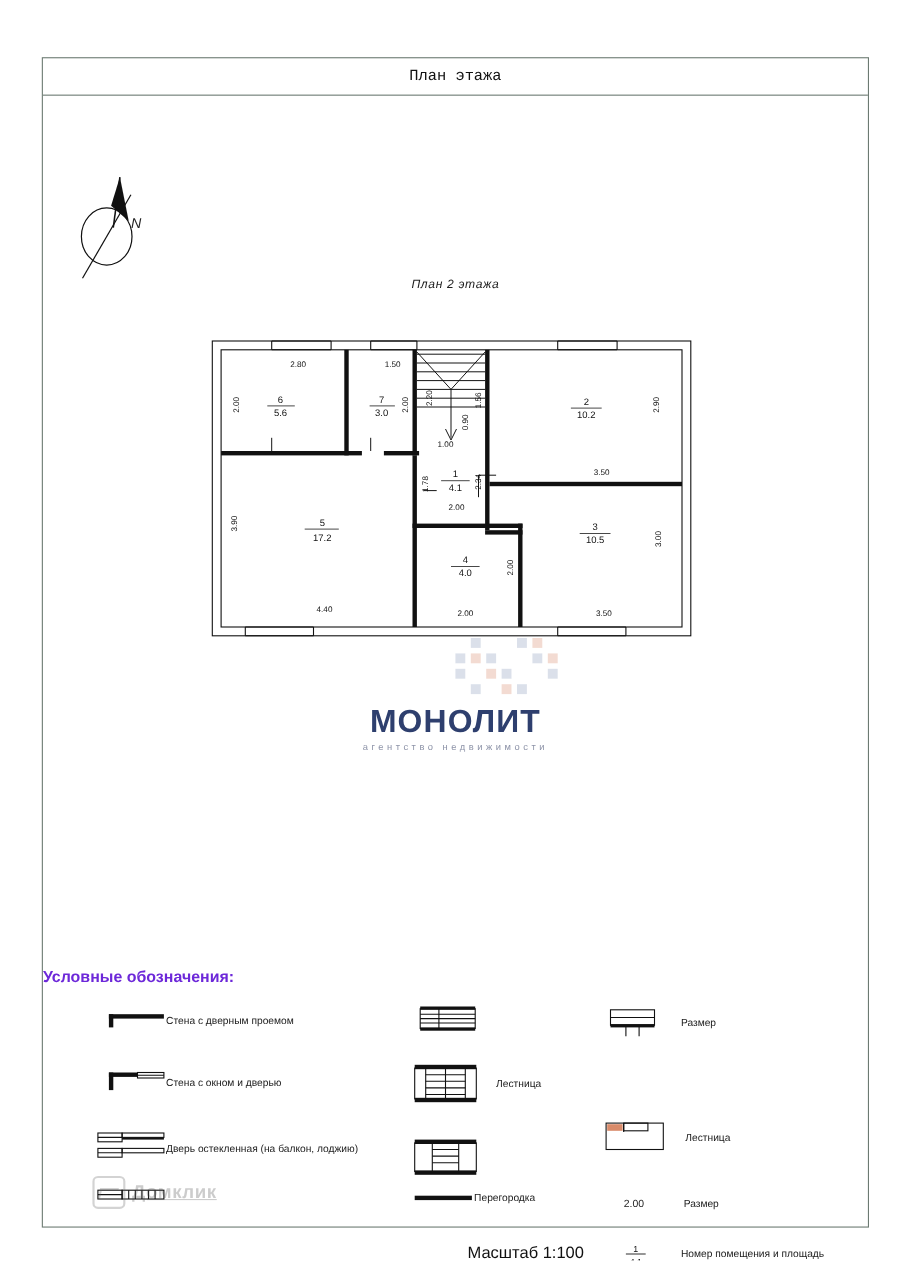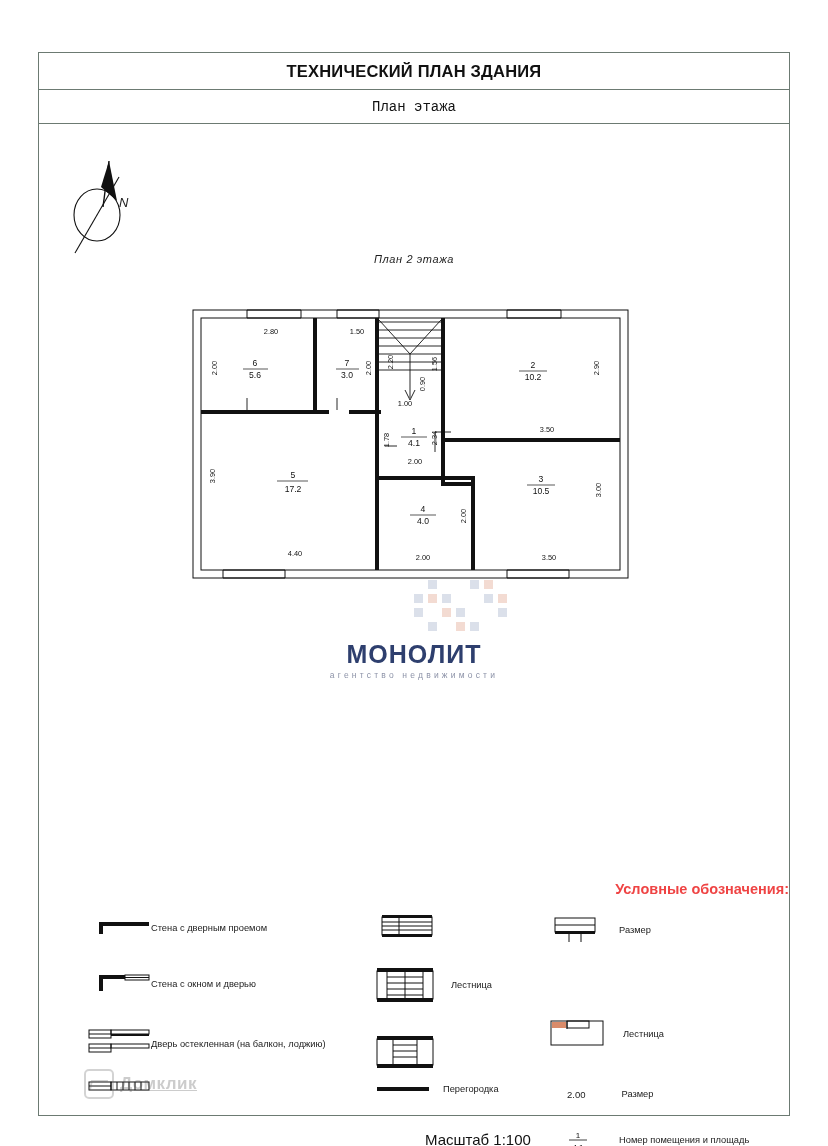--- a/index.html
+++ b/index.html
@@ -71,45 +71,45 @@
   .plan svg { display: block; }
   
   .wm {
     position: absolute;
     left: 255px; top: 525px;
     width: 240px; height: 110px;
     text-align: center;
     pointer-events: none;
   }
   .wm .brand {
-    font-size: 25px;
+    font-size: 29px;
     font-weight: bold;
     color: #2e3f6e;
     letter-spacing: 1px;
   }
   .wm .sub {
     font-size: 8.5px;
     color: #8d93a8;
     letter-spacing: 3.2px;
     margin-top: 1px;
   }
   .wm-grid {
     position: absolute;
     left: 118px; top: 0px;
     width: 110px; height: 62px;
     opacity: .5;
   }
   
   .legend-title {
     position: absolute;
     left: 0; right: 0; top: 828px;
-    text-align: right;
+    text-align: left;
     font-size: 14.5px;
     font-weight: bold;
-    color: #ef4444;
+    color: #6d28d9;
   }
   .legend {
     position: absolute;
     left: 40px; top: 858px;
     width: 680px; height: 190px;
     font-size: 9.3px;
     color: #1b1b1b;
   }
   .lg-item { position: absolute; display: flex; align-items: center; }
   .lg-item .lg-txt { margin-left: 0; line-height: 1.15; }
@@ -150,23 +150,20 @@
     border-left: 2px solid #666;
     transform: skewX(-12deg);
   }
   svg text { font-family: "Liberation Sans", sans-serif; }
 </style>
 </head>
 <body>
 
 <div class="page">
 
-  <div class="title-row">
-    <div class="t">ТЕХНИЧЕСКИЙ ПЛАН ЗДАНИЯ</div>
-  </div>
 
   <div class="subtitle-row">
     <div class="t">План этажа</div>
   </div>
 
   <div class="compass">
     <svg width="90" height="130" viewBox="0 0 90 130">
       <g stroke="#111" fill="none" stroke-width="1.1">
         <ellipse cx="40" cy="72" rx="23" ry="26"></ellipse>
         <line x1="18" y1="110" x2="62" y2="34"></line>
@@ -454,21 +451,21 @@
             <rect x="4" y="3" width="56" height="4"></rect>
             <rect x="4" y="31" width="56" height="4"></rect>
           </g>
       </svg>
     </div>
 
     <div class="lg-item" style="left:296px; top:172px;">
       <svg width="56" height="12" viewBox="0 0 56 12">
         <rect x="2" y="4" width="52" height="4" fill="#111"></rect>
       </svg>
-      <span class="lg-txt" style="margin-left:12px">Перегородка</span>
+      <span class="lg-txt" style="">Перегородка</span>
     </div>
 
     <div class="lg-item" style="left:468px; top:4px;">
       <svg width="56" height="30" viewBox="0 0 56 30">
         <g stroke="#111" stroke-width="1" fill="none">
           <rect x="8" y="3" width="40" height="14"></rect>
           <line x1="8" y1="10" x2="48" y2="10"></line>
           <line x1="22" y1="17" x2="22" y2="27"></line>
             <line x1="34" y1="17" x2="34" y2="27"></line>
           <line x1="8" y1="17" x2="48" y2="17"></line>

